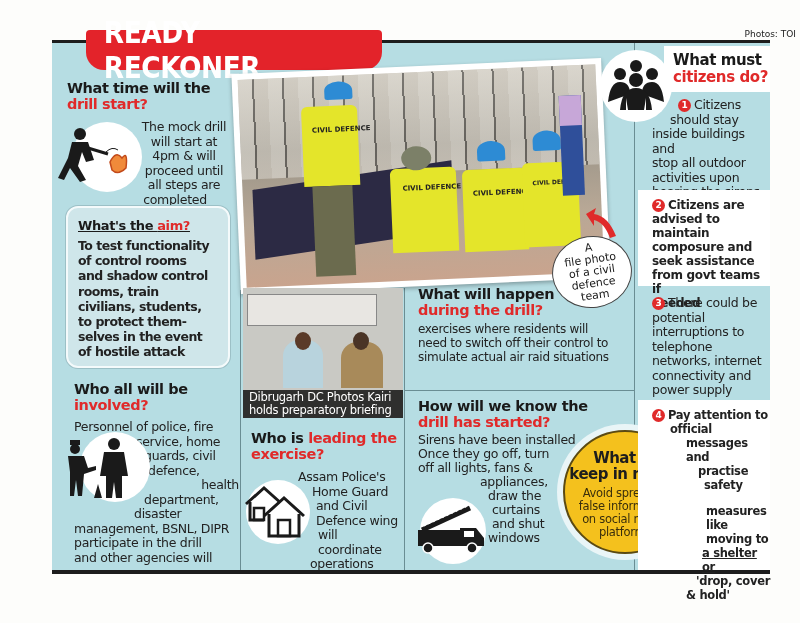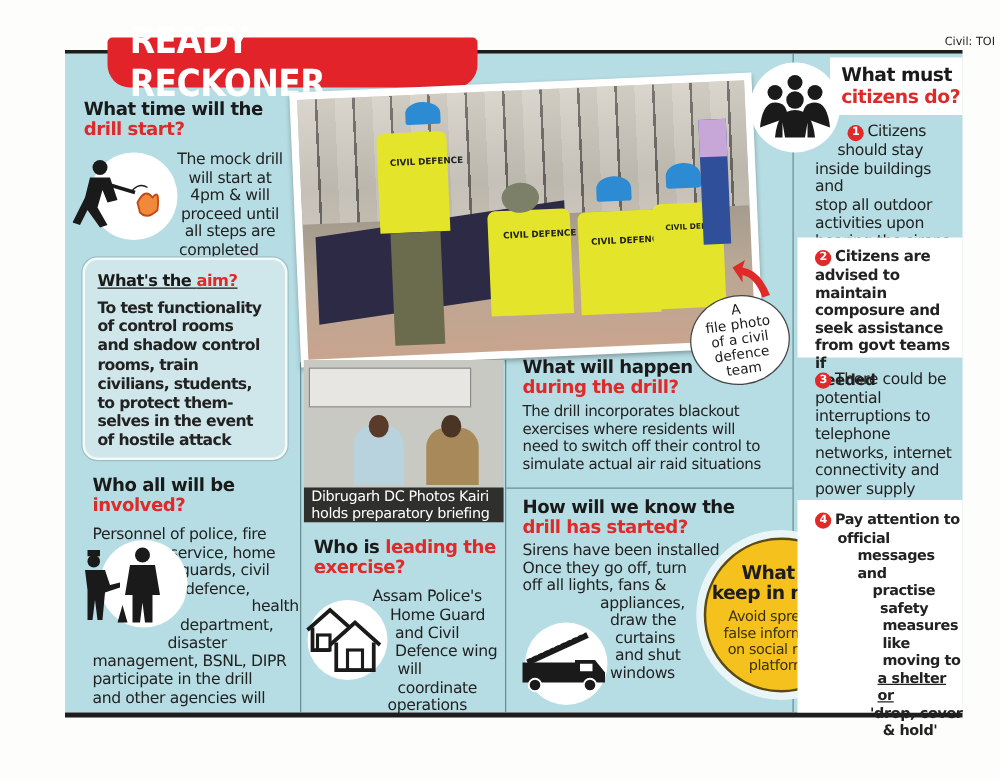--- a/index.html
+++ b/index.html
@@ -30,21 +30,21 @@
   .note-bubble { position: absolute; left: 552px; top: 236px; width: 80px; height: 72px; border-radius: 50%; background: #fff; border: 1px solid #444; transform: rotate(-8deg); display: flex; align-items: center; justify-content: center; text-align: center; font-size: 11px; line-height: 12px; font-family: "DejaVu Sans", sans-serif; }
   .citbox-w { position: absolute; background: #fff; }
   .num { display: inline-block; width: 13px; height: 13px; border-radius: 50%; background: #e02a2a; color: #fff; font-size: 9px; font-weight: bold; text-align: center; line-height: 13px; margin-right: 3px; vertical-align: 1px; }
   .yellow { position: absolute; left: 563px; top: 430px; width: 124px; height: 124px; border-radius: 50%; background: #f4c11d; border: 2px solid #5b4a12; box-shadow: 0 0 0 6px #e9f5f7; text-align: center; padding-top: 18px; }
   .yellow .yh { font-weight: 900; font-size: 15px; line-height: 16px; font-family: "DejaVu Sans", sans-serif; letter-spacing: -0.5px; color: #1d1d1d; }
   .yellow .yt { font-size: 11.5px; line-height: 13px; color: #3a2f0c; margin-top: 5px; font-family: "DejaVu Sans", sans-serif; letter-spacing: -0.3px; }
 </style>
 </head>
 <body>
 
-<div class="credit">Civil: TOI</div>
+<div class="credit">Photos: TOI</div>
 <div class="topline"></div>
 <div class="panel"></div>
 <div class="bottomline"></div>
 
 <div class="vline" style="left:240px; top:290px; height:280px;"></div>
 <div class="vline" style="left:404px; top:288px; height:282px;"></div>
 <div class="vline" style="left:634px; top:43px; height:527px;"></div>
 <div class="hline" style="left:405px; top:390px; width:229px;"></div>
 
 <div class="banner">
@@ -190,21 +190,20 @@
   <div style="padding-left:20px;">will coordinate</div>
   <div style="padding-left:12px;">operations</div>
 </div>
 
 <div class="abs" style="left:418px; top:286px;">
   <div class="h">
     <div>What will happen</div>
     <div class="red">during the drill?</div>
   </div>
   <div class="t" style="margin-top:4px; font-size:12px; line-height:14px;">
-    <div>The drill incorporates blackout</div>
     <div>exercises where residents will</div>
     <div>need to switch off their control to</div>
     <div>simulate actual air raid situations</div>
   </div>
 </div>
 
 <div class="abs" style="left:418px; top:398px;">
   <div class="h">
     <div>How will we know the</div>
     <div class="red">drill has started?</div>
@@ -291,19 +290,19 @@
   <div>power supply</div>
 </div>
 
 <div class="citbox-w" style="left:638px; top:400px; width:132px; height:170px;"></div>
 <div class="t b abs" style="left:652px; top:408px; width:118px; font-weight:bold; font-size:11.5px; line-height:14px;">
   <div><span class="num">4</span><span>Pay attention to</span></div>
   <div style="padding-left:18px;">official</div>
   <div style="padding-left:34px;">messages and</div>
   <div style="padding-left:46px;">practise</div>
   <div style="padding-left:52px;">safety</div>
-  <div style="padding-left:54px;">measures</div>
+  <div style="padding-left:54px;margin-top:12px;">measures</div>
   <div style="padding-left:54px;">like</div>
   <div style="padding-left:54px;">moving to</div>
   <div style="padding-left:50px;text-decoration:underline;">a shelter or</div>
   <div style="padding-left:44px;">'drop, cover</div>
-  <div style="padding-left:34px;text-align:center;">&amp; hold'</div>
+  <div style="padding-left:34px;">&amp; hold'</div>
 </div>
 
 </body></html>

